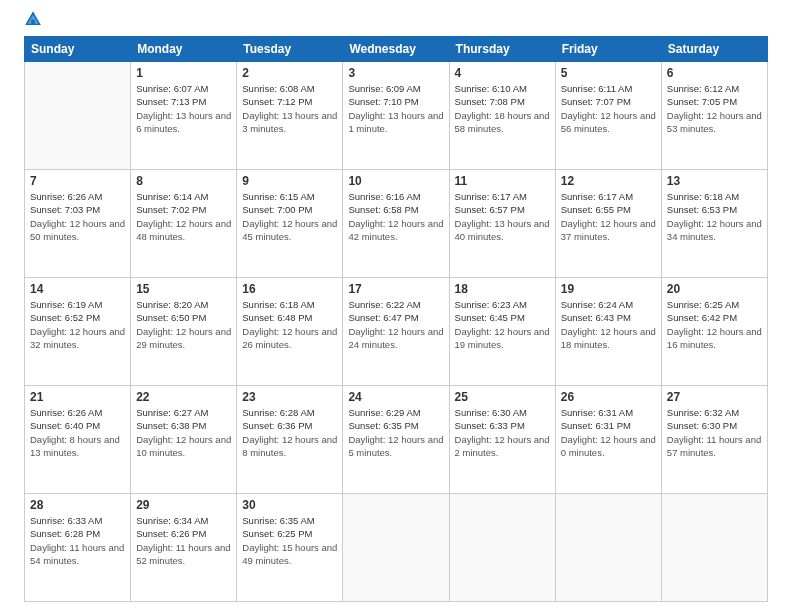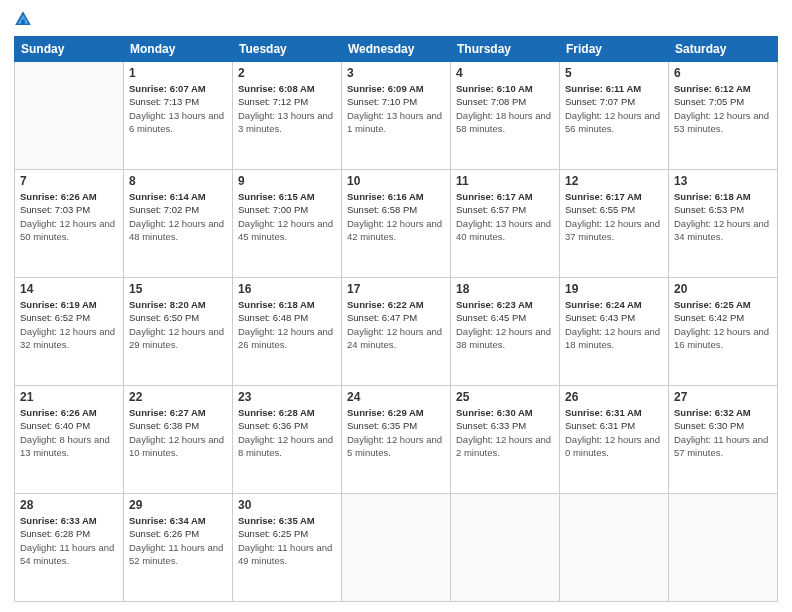--- a/index.html
+++ b/index.html
@@ -8,21 +8,21 @@
       height: 612px;
       background: #fff;
       font-family: Arial, sans-serif;
       font-size: 11px;
       color: #333;
       overflow: hidden;
     }
     .page {
       width: 792px;
       height: 612px;
-      padding: 10px 14px;
+      padding: 10px 24px;
       display: flex;
       flex-direction: column;
     }
     .header {
       display: flex;
       justify-content: space-between;
       align-items: flex-start;
       margin-bottom: 8px;
     }
     .logo {
@@ -82,21 +82,21 @@
       font-weight: bold;
       color: #333;
       display: block;
       margin-bottom: 2px;
     }
     .day-info {
       font-size: 9.5px;
       color: #333;
       line-height: 1.4;
     }
-    .day-info .sunrise { color: #333; font-weight: bold; }
+    .day-info .sunrise { color: #333; }
     .day-info .sunset { color: #333; text-align: center; }
     .day-info .daylight { color: #555; }
     td.empty { background: #f9f9f9; }
   </style>
 </head>
 <body>
 
 <div class="page">
   <div class="header">
     <div class="logo">
@@ -268,21 +268,21 @@
           <span class="sunrise">Sunrise: 6:22 AM</span><br>
           <span class="sunset">Sunset: 6:47 PM</span><br>
           <span class="daylight">Daylight: 12 hours and 24 minutes.</span>
         </div>
       </td>
           <td>
         <span class="day-number">18</span>
         <div class="day-info">
           <span class="sunrise">Sunrise: 6:23 AM</span><br>
           <span class="sunset">Sunset: 6:45 PM</span><br>
-          <span class="daylight">Daylight: 12 hours and 38 minutes.</span>
+          <span class="daylight">Daylight: 12 hours and 19 minutes.</span>
         </div>
       </td>
           <td>
         <span class="day-number">19</span>
         <div class="day-info">
           <span class="sunrise">Sunrise: 6:24 AM</span><br>
           <span class="sunset">Sunset: 6:43 PM</span><br>
           <span class="daylight">Daylight: 12 hours and 18 minutes.</span>
         </div>
       </td>
@@ -368,21 +368,21 @@
           <span class="sunrise">Sunrise: 6:34 AM</span><br>
           <span class="sunset">Sunset: 6:26 PM</span><br>
           <span class="daylight">Daylight: 11 hours and 52 minutes.</span>
         </div>
       </td>
           <td>
         <span class="day-number">30</span>
         <div class="day-info">
           <span class="sunrise">Sunrise: 6:35 AM</span><br>
           <span class="sunset">Sunset: 6:25 PM</span><br>
-          <span class="daylight">Daylight: 11 hours and 49 minutes.</span>
+          <span class="daylight">Daylight: 15 hours and 49 minutes.</span>
         </div>
       </td>
           <td class="empty"></td>
           <td class="empty"></td>
           <td class="empty"></td>
           <td class="empty"></td>
         </tr>
       </tbody>
   </table>
 </div>

